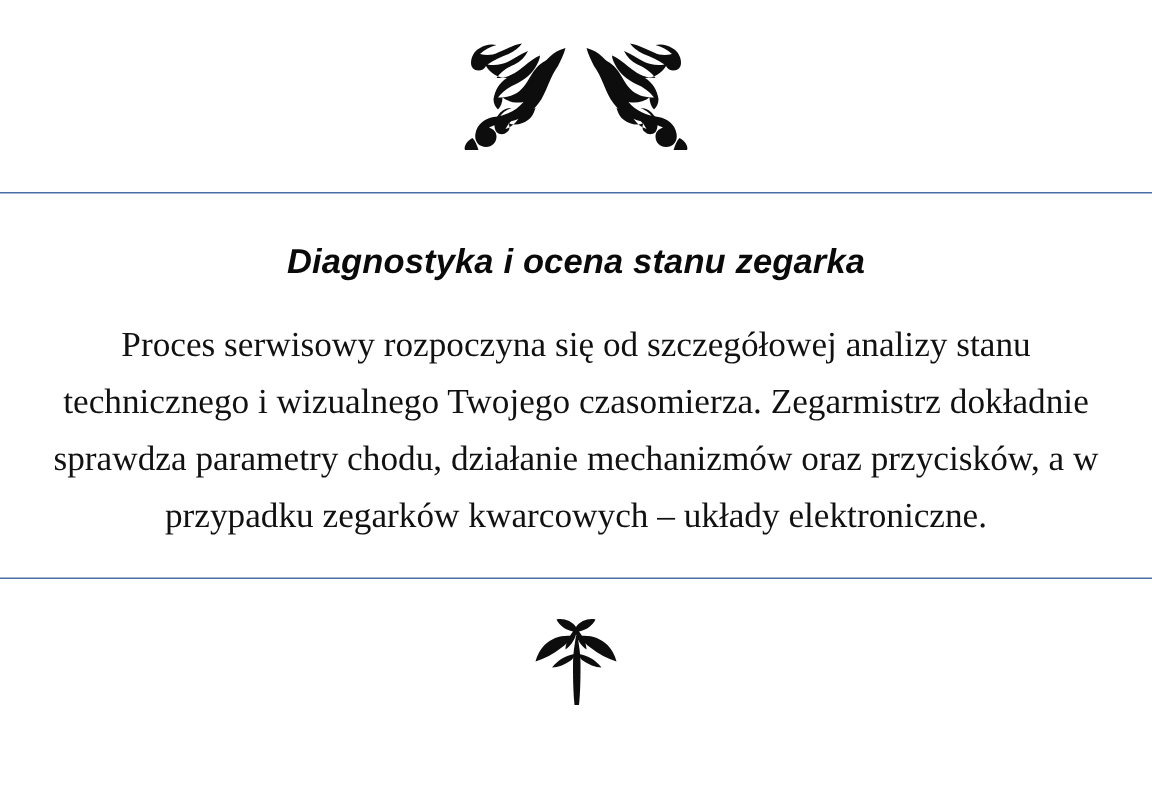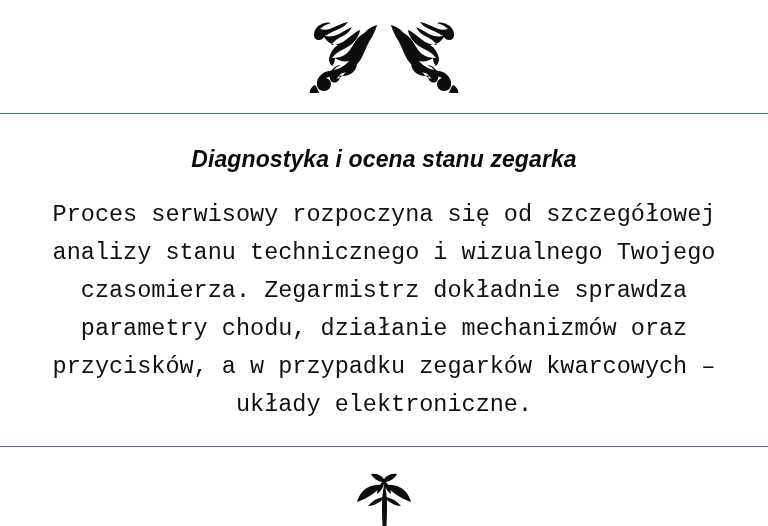--- a/index.html
+++ b/index.html
@@ -58,21 +58,21 @@
     font-style: italic;
     font-weight: bold;
     font-size: 23px;
     line-height: 30px;
     letter-spacing: 0.1px;
     color: #0a0a0a;
     margin: 0 0 22px 0;
   }
 
   .body-text {
-    font-family: Liberation Mono, monospace;
+    font-family: Liberation Serif, serif;
     font-size: 23.5px;
     line-height: 38px;
     color: #111111;
     margin: 0;
     padding: 0 12px;
     max-width: 742px;
   }
 
   
   .ornament-bottom {

